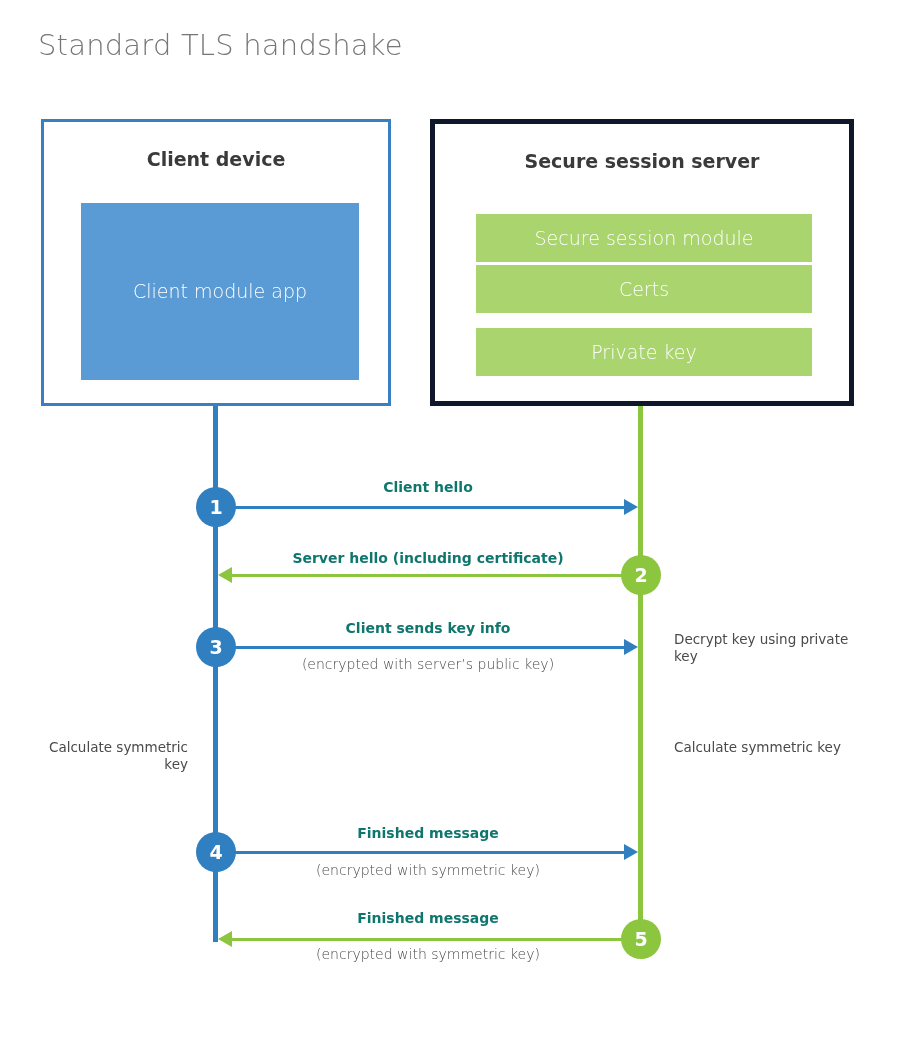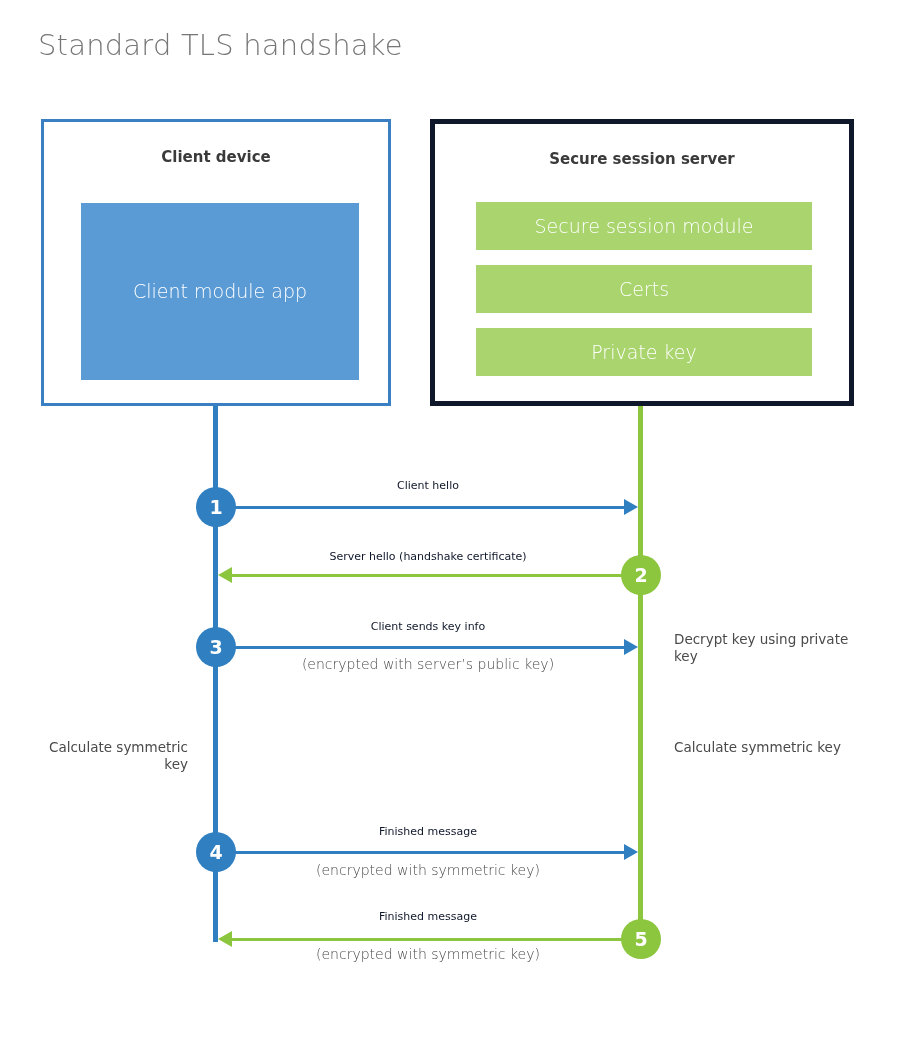--- a/index.html
+++ b/index.html
@@ -46,21 +46,21 @@
     width: 424px;
     height: 287px;
     border: 5px solid #0f172a;
   }
   .entity-title {
     position: absolute;
     left: 0;
     right: 0;
     top: 26px;
     text-align: center;
-    font-size: 15px;
+    font-size: 19px;
     font-weight: bold;
     color: #3a3a3a;
   }
 
   
   #client-app {
     position: absolute;
     left: 37px;
     top: 81px;
     width: 278px;
@@ -81,21 +81,21 @@
     width: 336px;
     height: 48px;
     background: #a9d46e;
     color: #ffffff;
     font-size: 19px;
     display: flex;
     align-items: center;
     justify-content: center;
     font-weight: 300;
   }
-  #server-block-0 { top: 78px; }
+  #server-block-0 { top: 90px; }
   #server-block-1 { top: 141px; }
   #server-block-2 { top: 204px; }
 
   
   .lifeline {
     position: absolute;
     width: 5px;
   }
   #client-lifeline {
     left: 213px;
@@ -161,24 +161,24 @@
   #arrow-4-line { left: 216px; top: 851px; width: 408px; }
   #arrow-4-head { left: 624px; top: 844px; }
   
   #arrow-5-line { left: 232px; top: 938px; width: 392px; }
   #arrow-5-head { left: 218px; top: 931px; }
 
   
   .arrow-label {
     position: absolute;
     text-align: center;
-    font-size: 11px;
-    color: #0f172a;
+    font-size: 14px;
+    color: #0f766e;
     white-space: nowrap;
-    font-weight: 400;
+    font-weight: 700;
   }
   .arrow-sublabel {
     position: absolute;
     text-align: center;
     font-size: 14px;
     color: #4a4a4a;
     white-space: nowrap;
     font-weight: 300;
   }
   #label-1 { left: 228px; top: 479px; width: 400px; }
@@ -221,21 +221,21 @@
 
 <div class="lifeline" id="client-lifeline"></div>
 <div class="lifeline" id="server-lifeline"></div>
 
 <div class="arrow-line blue" id="arrow-1-line"></div>
 <div class="arrow-head right blue" id="arrow-1-head"></div>
 <div class="arrow-label" id="label-1">Client hello</div>
 
 <div class="arrow-line green" id="arrow-2-line"></div>
 <div class="arrow-head left green" id="arrow-2-head"></div>
-<div class="arrow-label" id="label-2">Server hello (handshake certificate)</div>
+<div class="arrow-label" id="label-2">Server hello (including certificate)</div>
 
 <div class="arrow-line blue" id="arrow-3-line"></div>
 <div class="arrow-head right blue" id="arrow-3-head"></div>
 <div class="arrow-label" id="label-3">Client sends key info</div>
 <div class="arrow-sublabel" id="sublabel-3">(encrypted with server’s public key)</div>
 
 <div class="arrow-line blue" id="arrow-4-line"></div>
 <div class="arrow-head right blue" id="arrow-4-head"></div>
 <div class="arrow-label" id="label-4">Finished message</div>
 <div class="arrow-sublabel" id="sublabel-4">(encrypted with symmetric key)</div>

